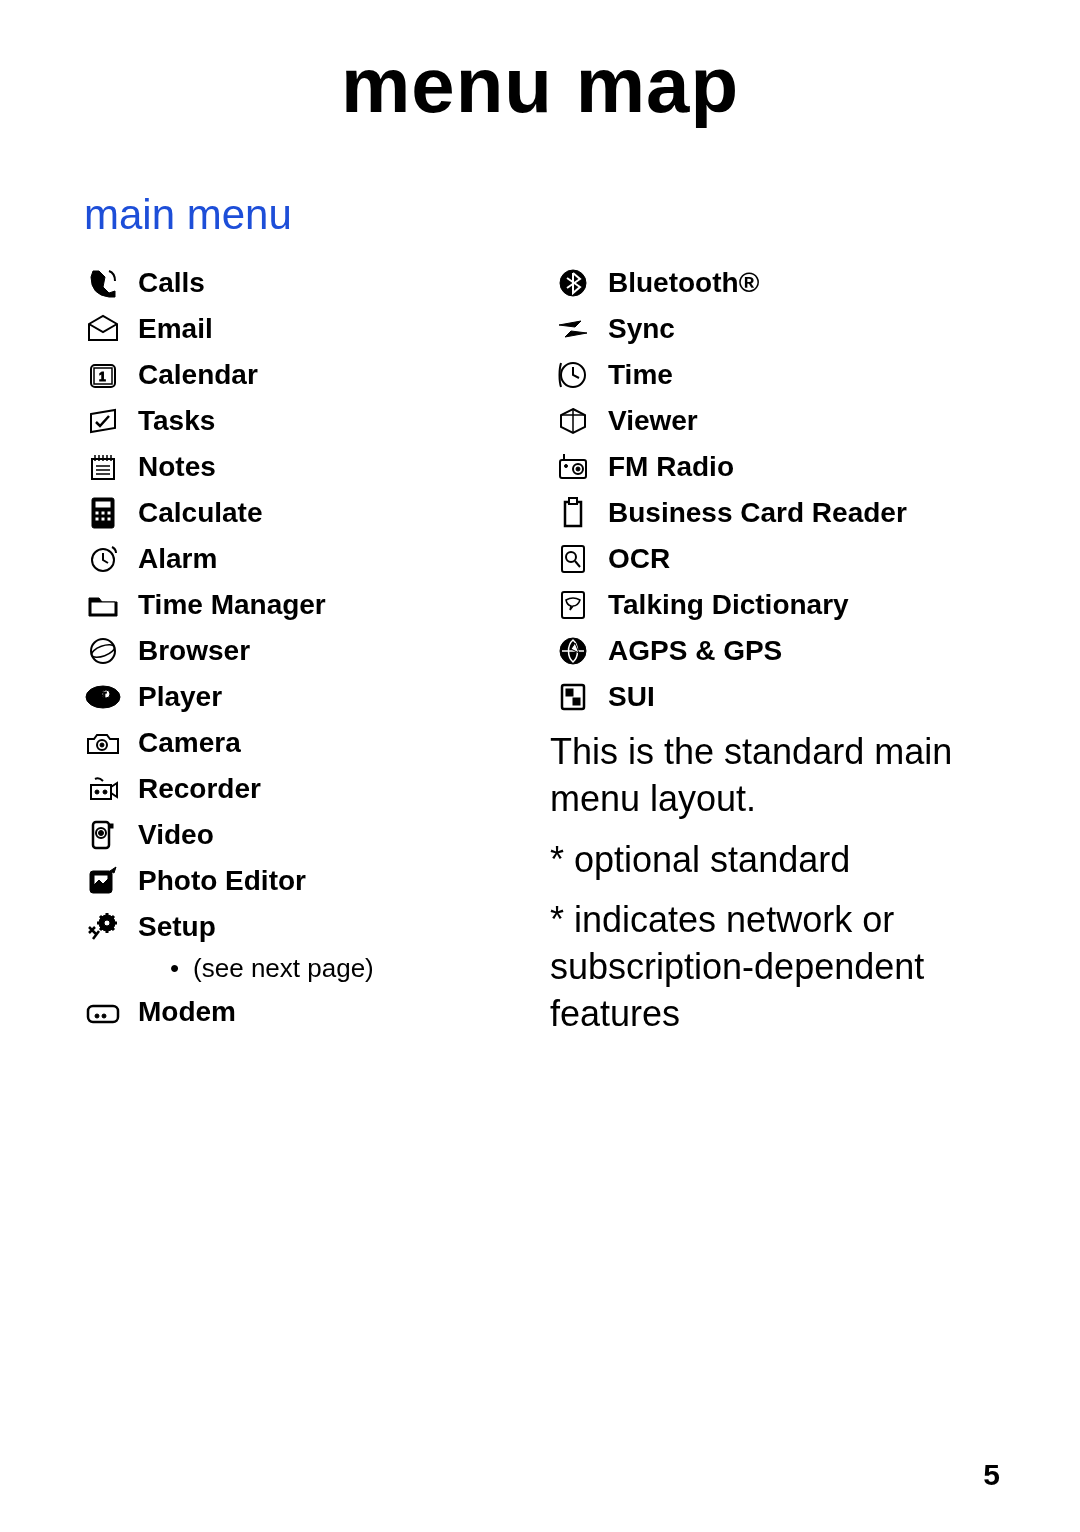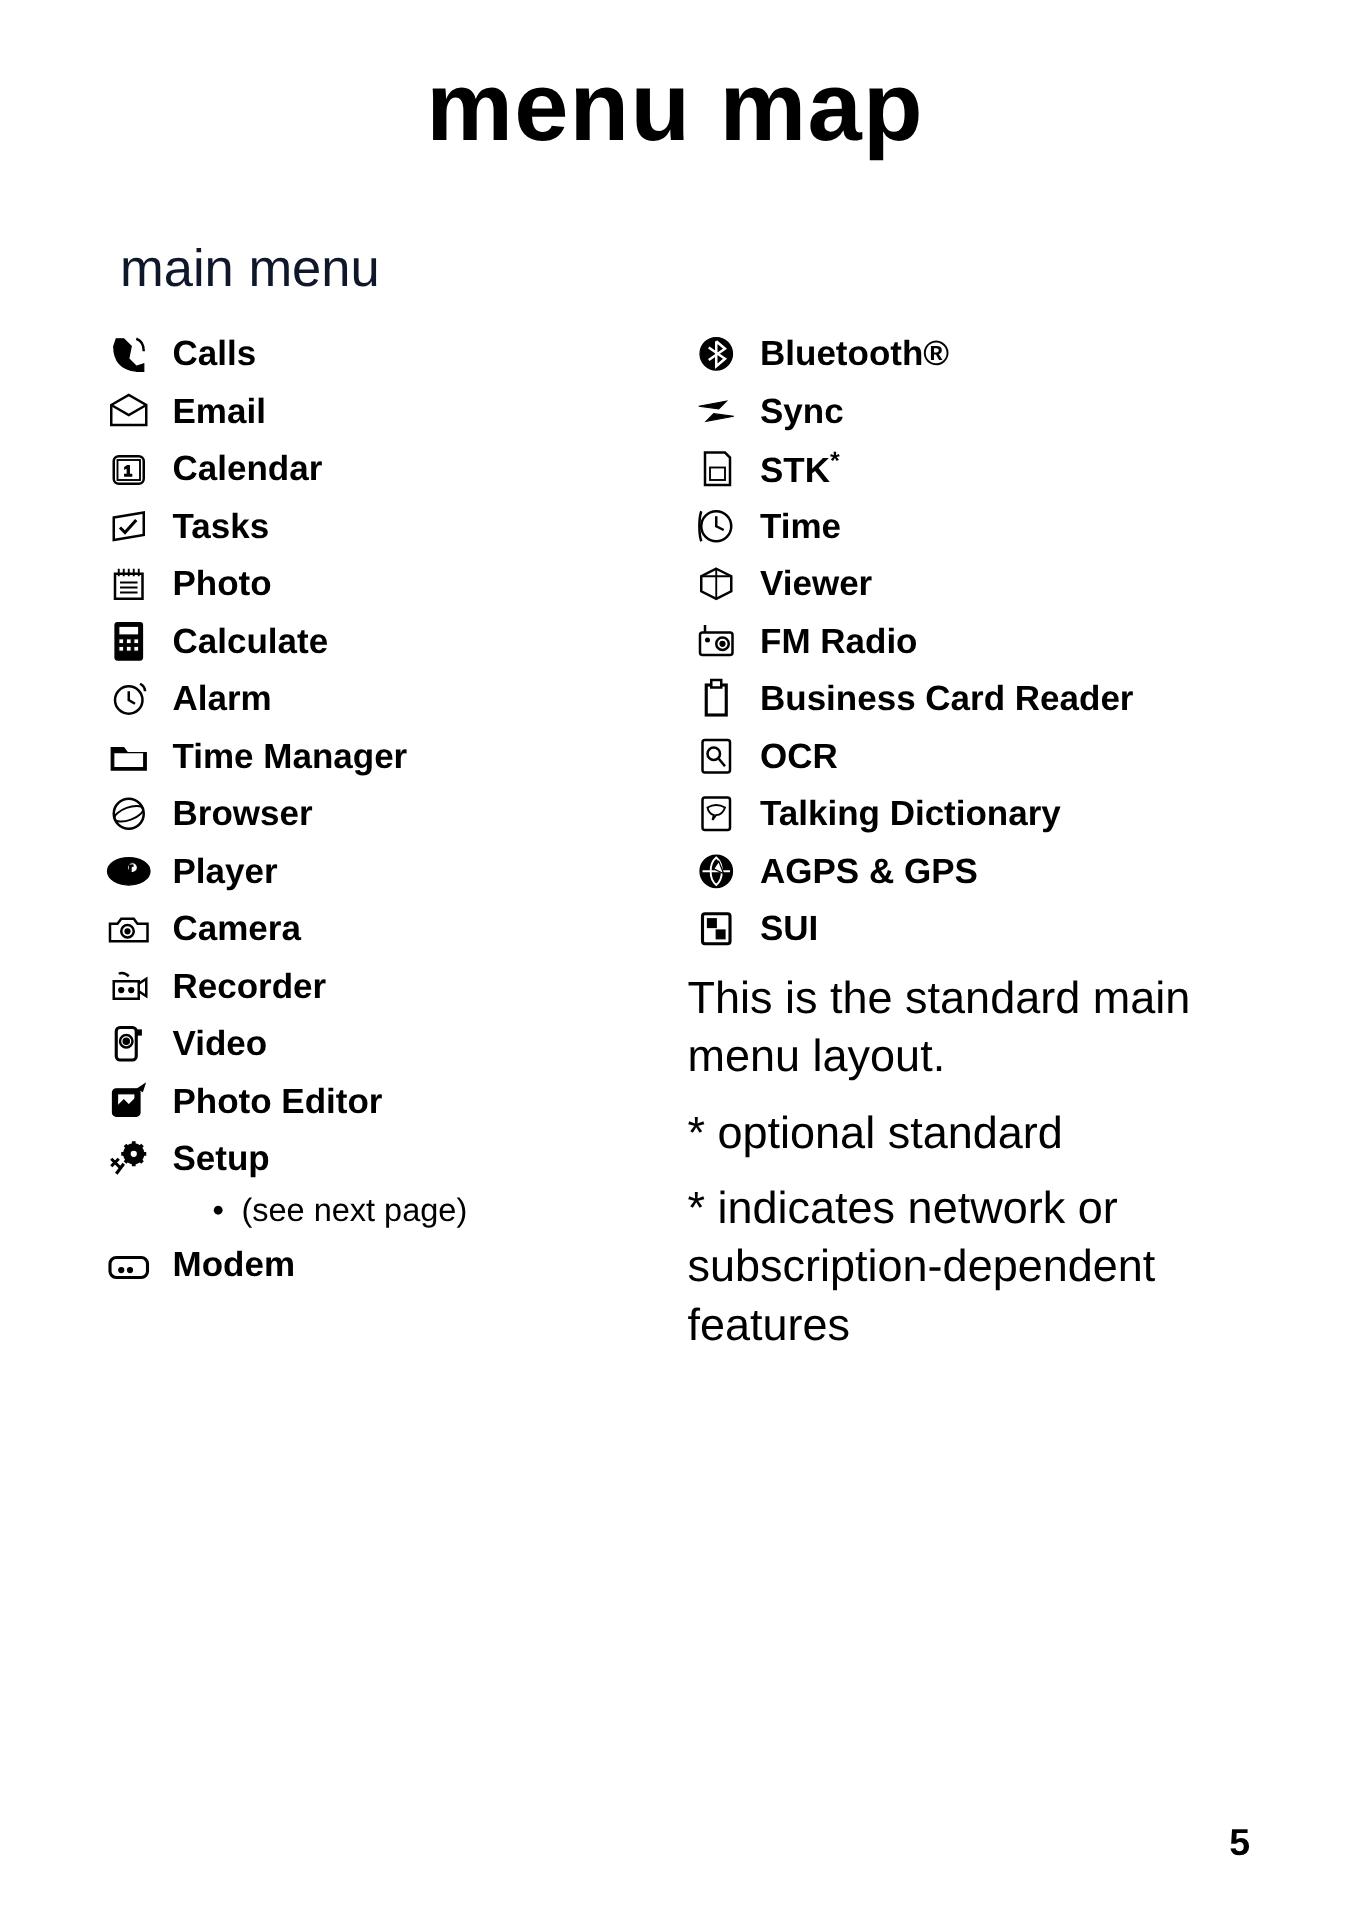--- a/index.html
+++ b/index.html
@@ -20,24 +20,24 @@
     position: relative;
   }
   .title {
     font-size: 78px;
     font-weight: 700;
     text-align: center;
     margin: 0 0 60px 0;
     letter-spacing: 1px;
   }
   .section-title {
-    color: #0f172a;
+    color: #1d4ed8;
     font-size: 42px;
     font-weight: 400;
-    margin: 0 0 16px 16px;
+    margin: 0 0 16px 4px;
   }
   .columns {
     display: flex;
     gap: 20px;
   }
   .col {
     flex: 1;
   }
   .item {
     display: flex;
@@ -136,21 +136,21 @@
           <span class="label">Tasks</span>
         </div>
         <div class="item">
           <span class="icon-box">
             <svg width="34" height="32" viewBox="0 0 34 32">
               <rect x="6" y="8" width="22" height="20" stroke="#000" stroke-width="2" fill="none"></rect>
               <path d="M9 4 L9 10 M13 4 L13 10 M17 4 L17 10 M21 4 L21 10 M25 4 L25 10" stroke="#000" stroke-width="1.5"></path>
               <path d="M10 15 L24 15 M10 19 L24 19 M10 23 L24 23" stroke="#000" stroke-width="1.5"></path>
             </svg>
           </span>
-          <span class="label">Photo</span>
+          <span class="label">Notes</span>
         </div>
         <div class="item">
           <span class="icon-box">
             <svg width="30" height="34" viewBox="0 0 30 34">
               <rect x="4" y="2" width="22" height="30" rx="2" fill="#000"></rect>
               <rect x="7" y="5" width="16" height="7" fill="#fff"></rect>
               <rect x="7" y="15" width="4" height="4" fill="#fff"></rect>
               <rect x="13" y="15" width="4" height="4" fill="#fff"></rect>
               <rect x="19" y="15" width="4" height="4" fill="#fff"></rect>
               <rect x="7" y="21" width="4" height="4" fill="#fff"></rect>
@@ -276,29 +276,20 @@
           <span class="label">Bluetooth®</span>
         </div>
         <div class="item">
           <span class="icon-box">
             <svg width="36" height="28" viewBox="0 0 36 28">
               <path d="M4 10 L26 6 L20 12 Z" fill="#000"></path>
               <path d="M32 18 L10 22 L16 16 Z" fill="#000"></path>
             </svg>
           </span>
           <span class="label">Sync</span>
-        </div>
-        <div class="item">
-          <span class="icon-box">
-            <svg width="30" height="34" viewBox="0 0 30 34">
-              <path d="M6 4 L22 4 L26 8 L26 30 L6 30 Z" stroke="#000" stroke-width="2" fill="none"></path>
-              <rect x="10" y="16" width="12" height="10" stroke="#000" stroke-width="1.5" fill="none"></rect>
-            </svg>
-          </span>
-          <span class="label">STK<span class="sup">*</span></span>
         </div>
         <div class="item">
           <span class="icon-box">
             <svg width="32" height="32" viewBox="0 0 32 32">
               <circle cx="16" cy="16" r="12" stroke="#000" stroke-width="2" fill="none"></circle>
               <path d="M16 8 L16 16 L22 19" stroke="#000" stroke-width="2"></path>
               <path d="M4 4 C 2 10, 2 22, 4 28" stroke="#000" stroke-width="2" fill="none"></path>
             </svg>
           </span>
           <span class="label">Time</span>

